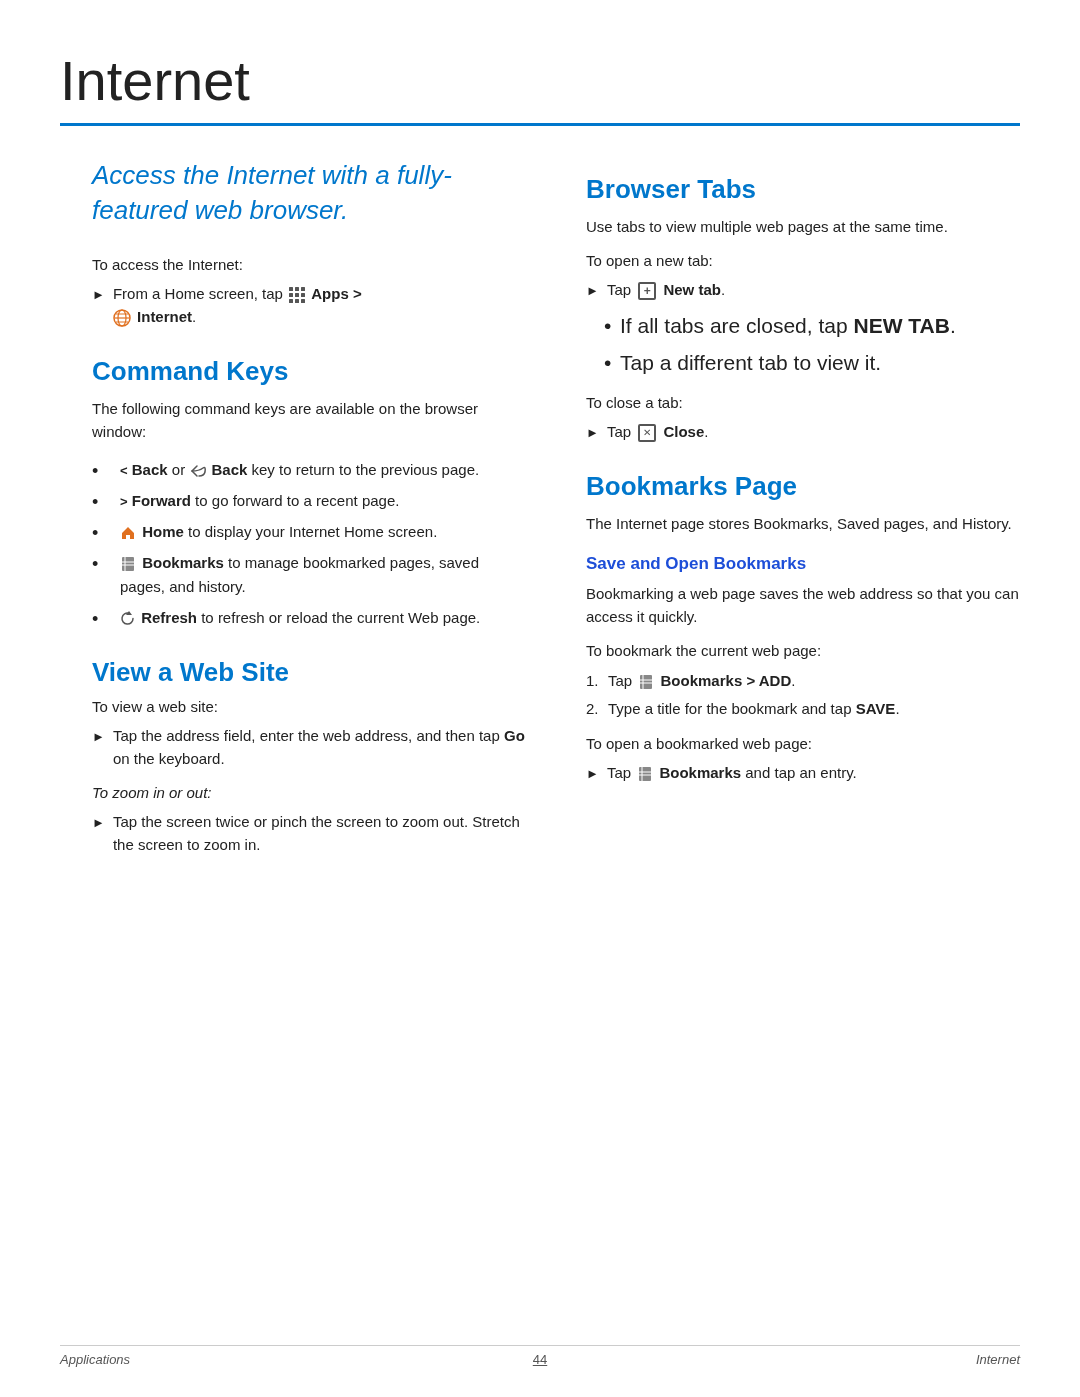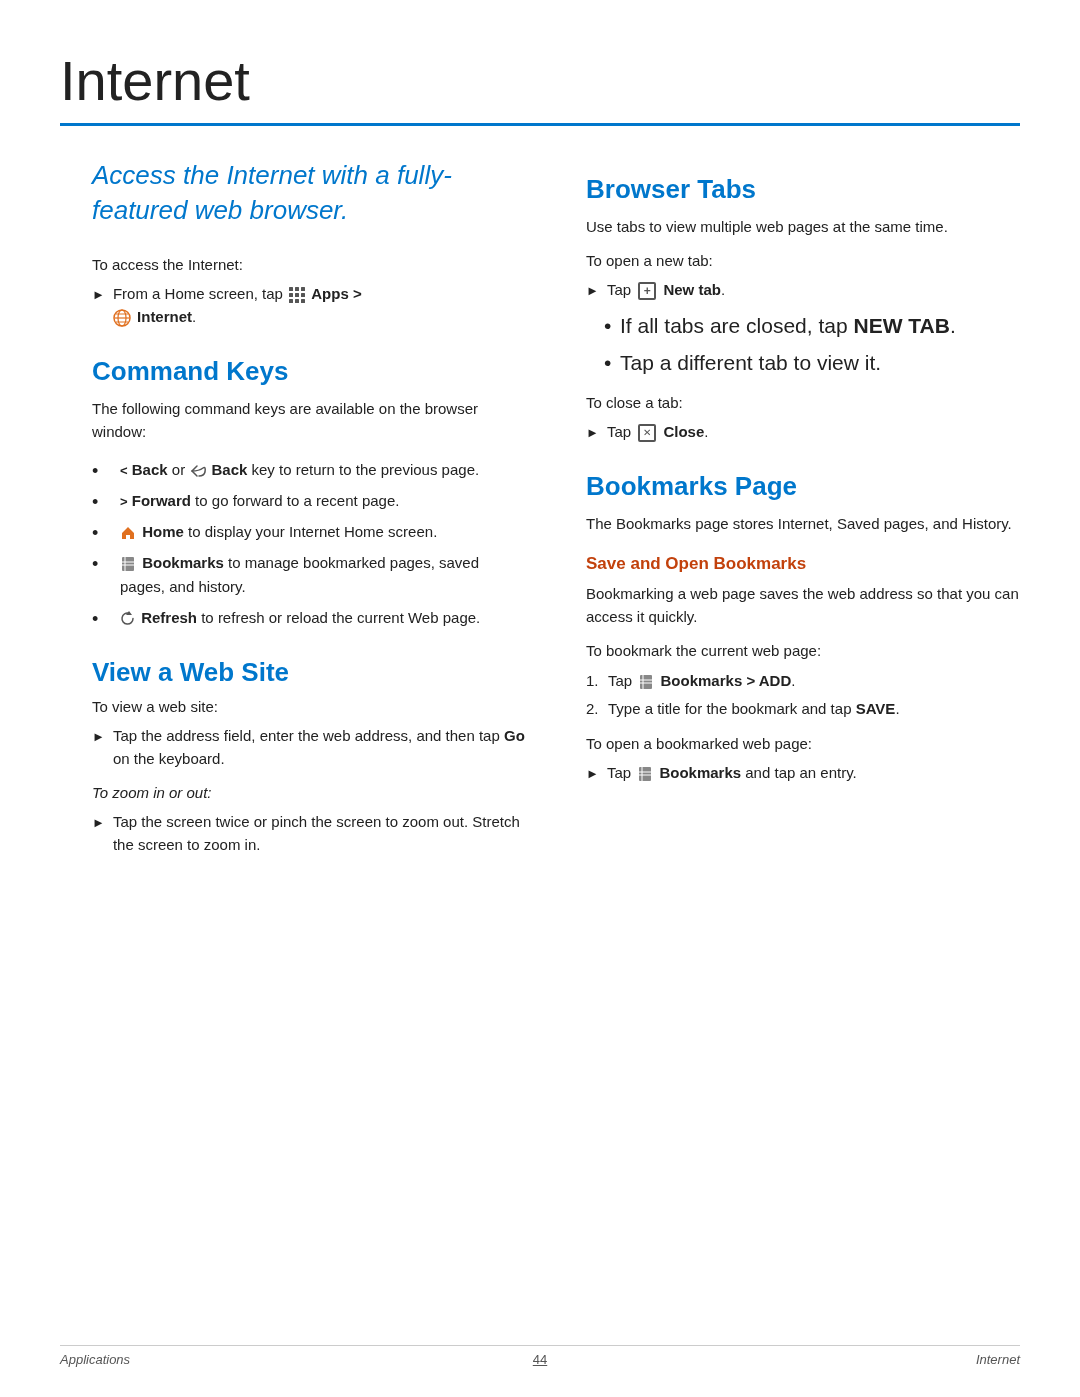--- a/index.html
+++ b/index.html
@@ -200,21 +200,21 @@
       top: 50%;
       left: 50%;
       transform: translate(-50%, -50%);
       font-size: 10px;
       color: #555;
       line-height: 1;
     }
 
     .sub-section-heading {
       font-size: 17px;
-      color: #c2410c;
+      color: #1d4ed8;
       font-weight: 600;
       margin-bottom: 8px;
       margin-top: 18px;
     }
 
     .ordered-list {
       list-style: none;
       padding: 0;
       margin: 0 0 12px 0;
     }
@@ -385,21 +385,21 @@
     <div class="bullet-arrow">
       <span class="arrow">►</span>
       <span>
         Tap
         <span class="close-icon"></span>
         <strong>Close</strong>.
       </span>
     </div>
 
     <h2 class="section-heading">Bookmarks Page</h2>
-    <p class="section-desc">The Bookmarks page stores Internet, Saved pages, and History.</p>
+    <p class="section-desc">The Internet page stores Bookmarks, Saved pages, and History.</p>
 
     <h3 class="sub-section-heading">Save and Open Bookmarks</h3>
     <p class="section-desc">Bookmarking a web page saves the web address so that you can access it quickly.</p>
 
     <p class="section-label">To bookmark the current web page:</p>
 
     <ol class="ordered-list">
       <li>
         <span class="num">1.</span>
         Tap

